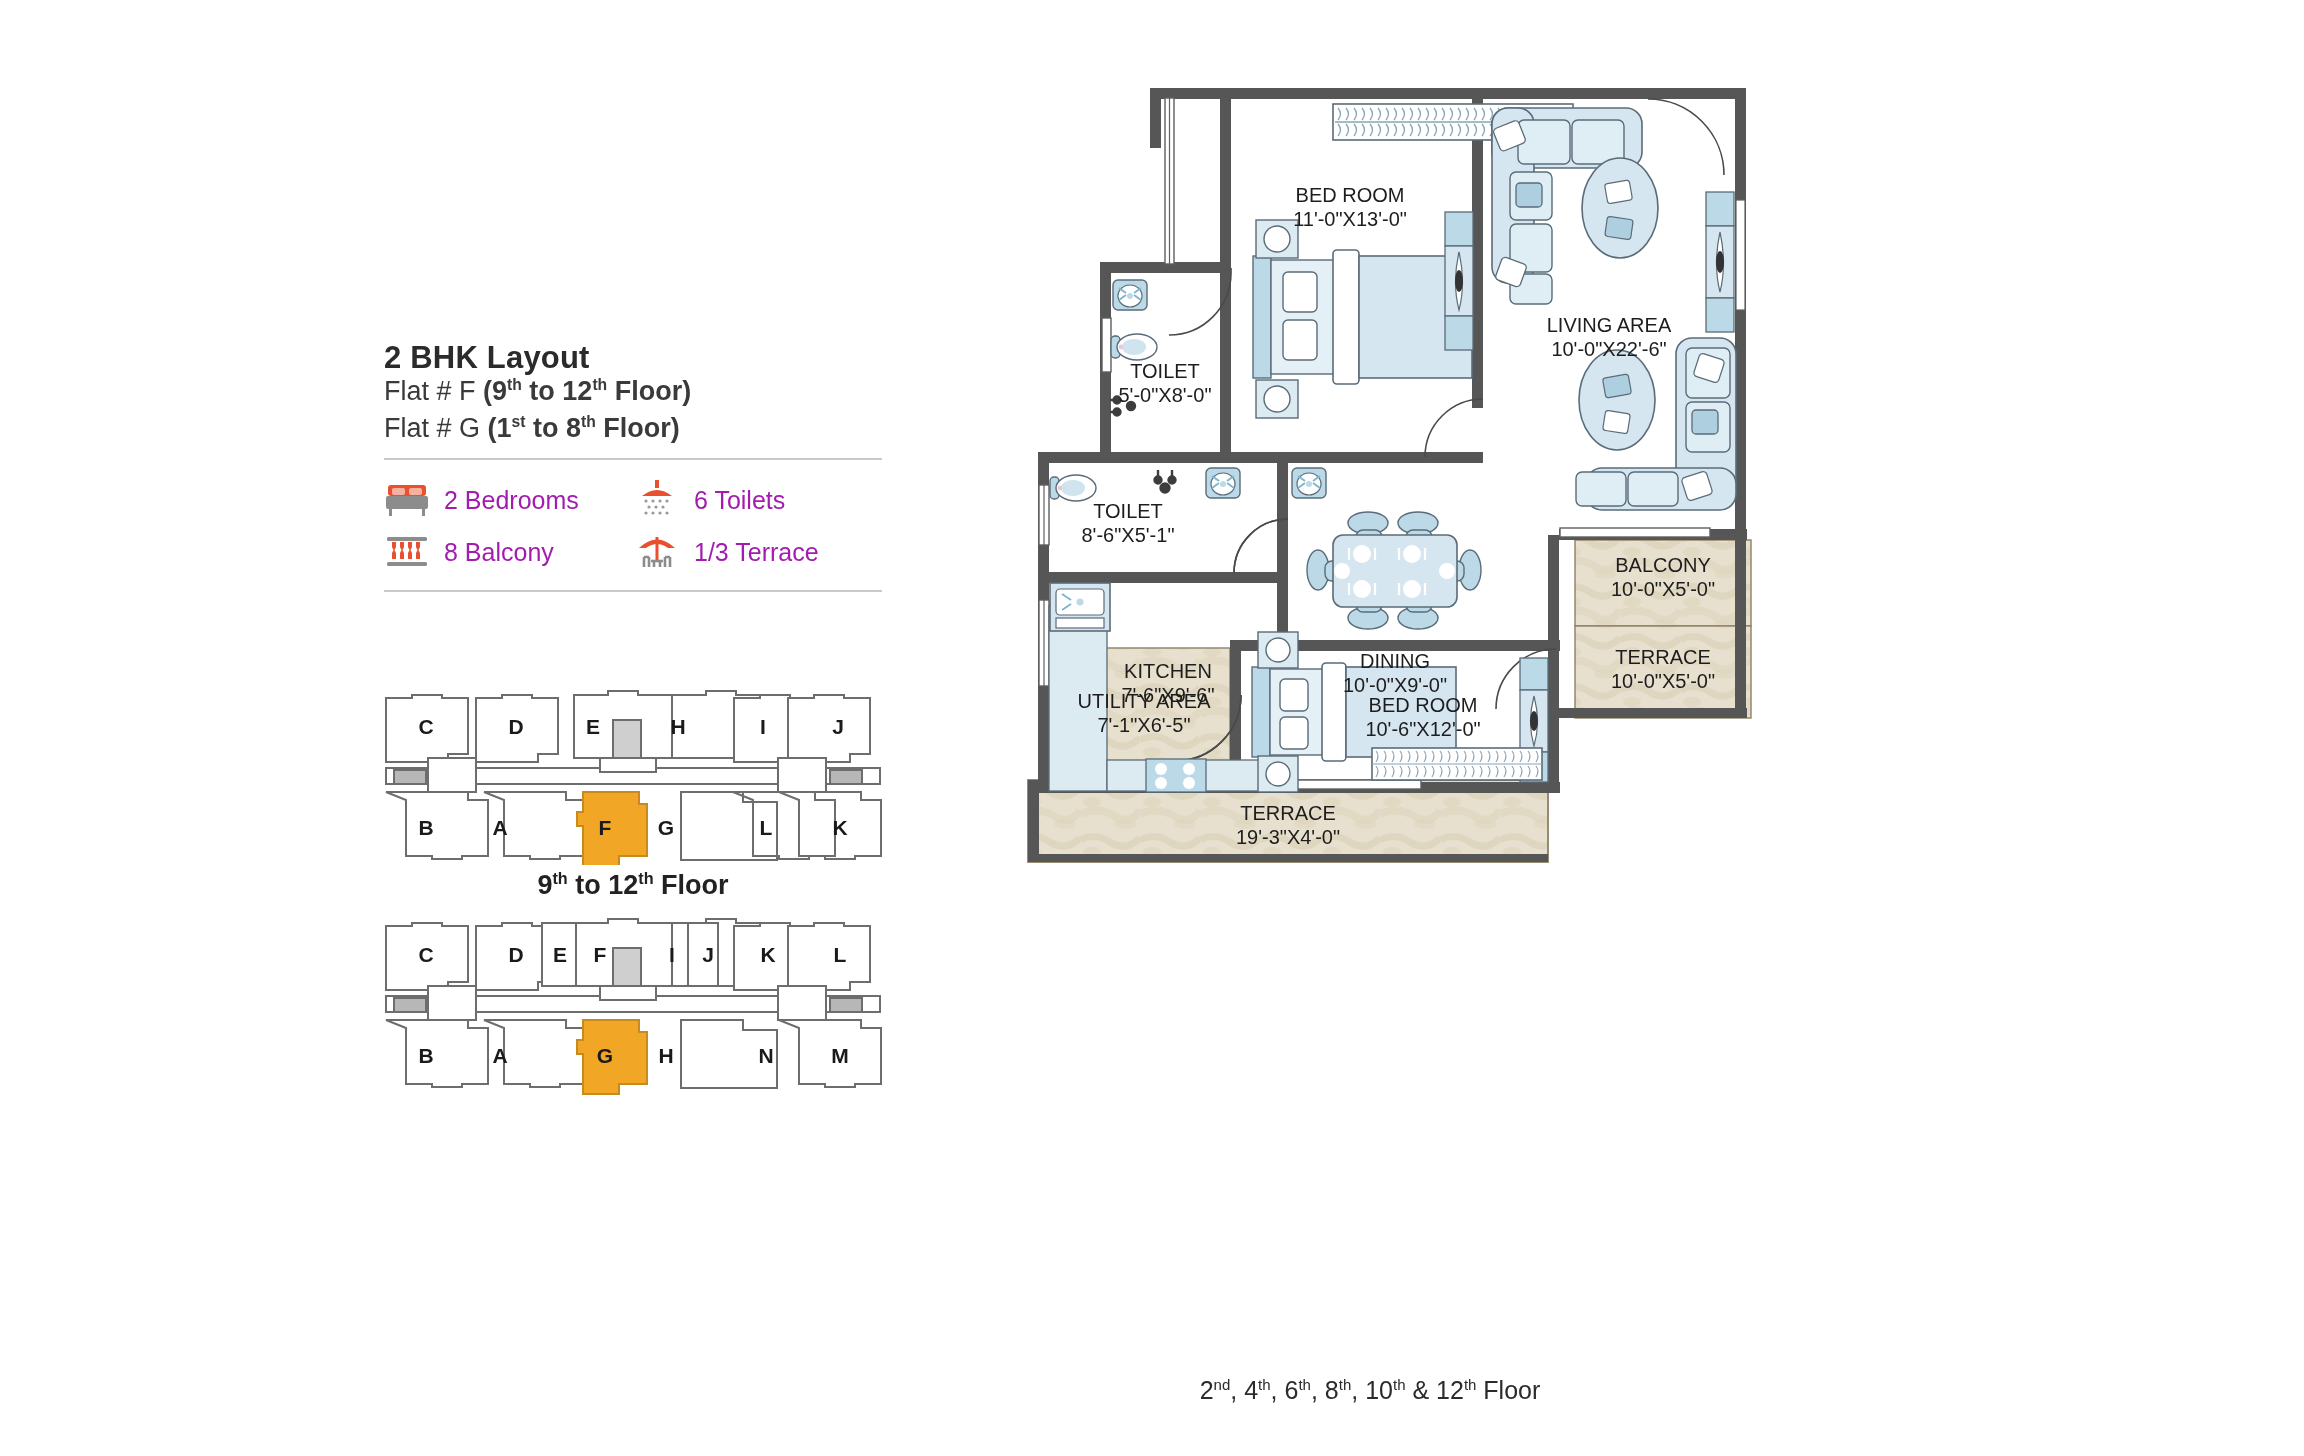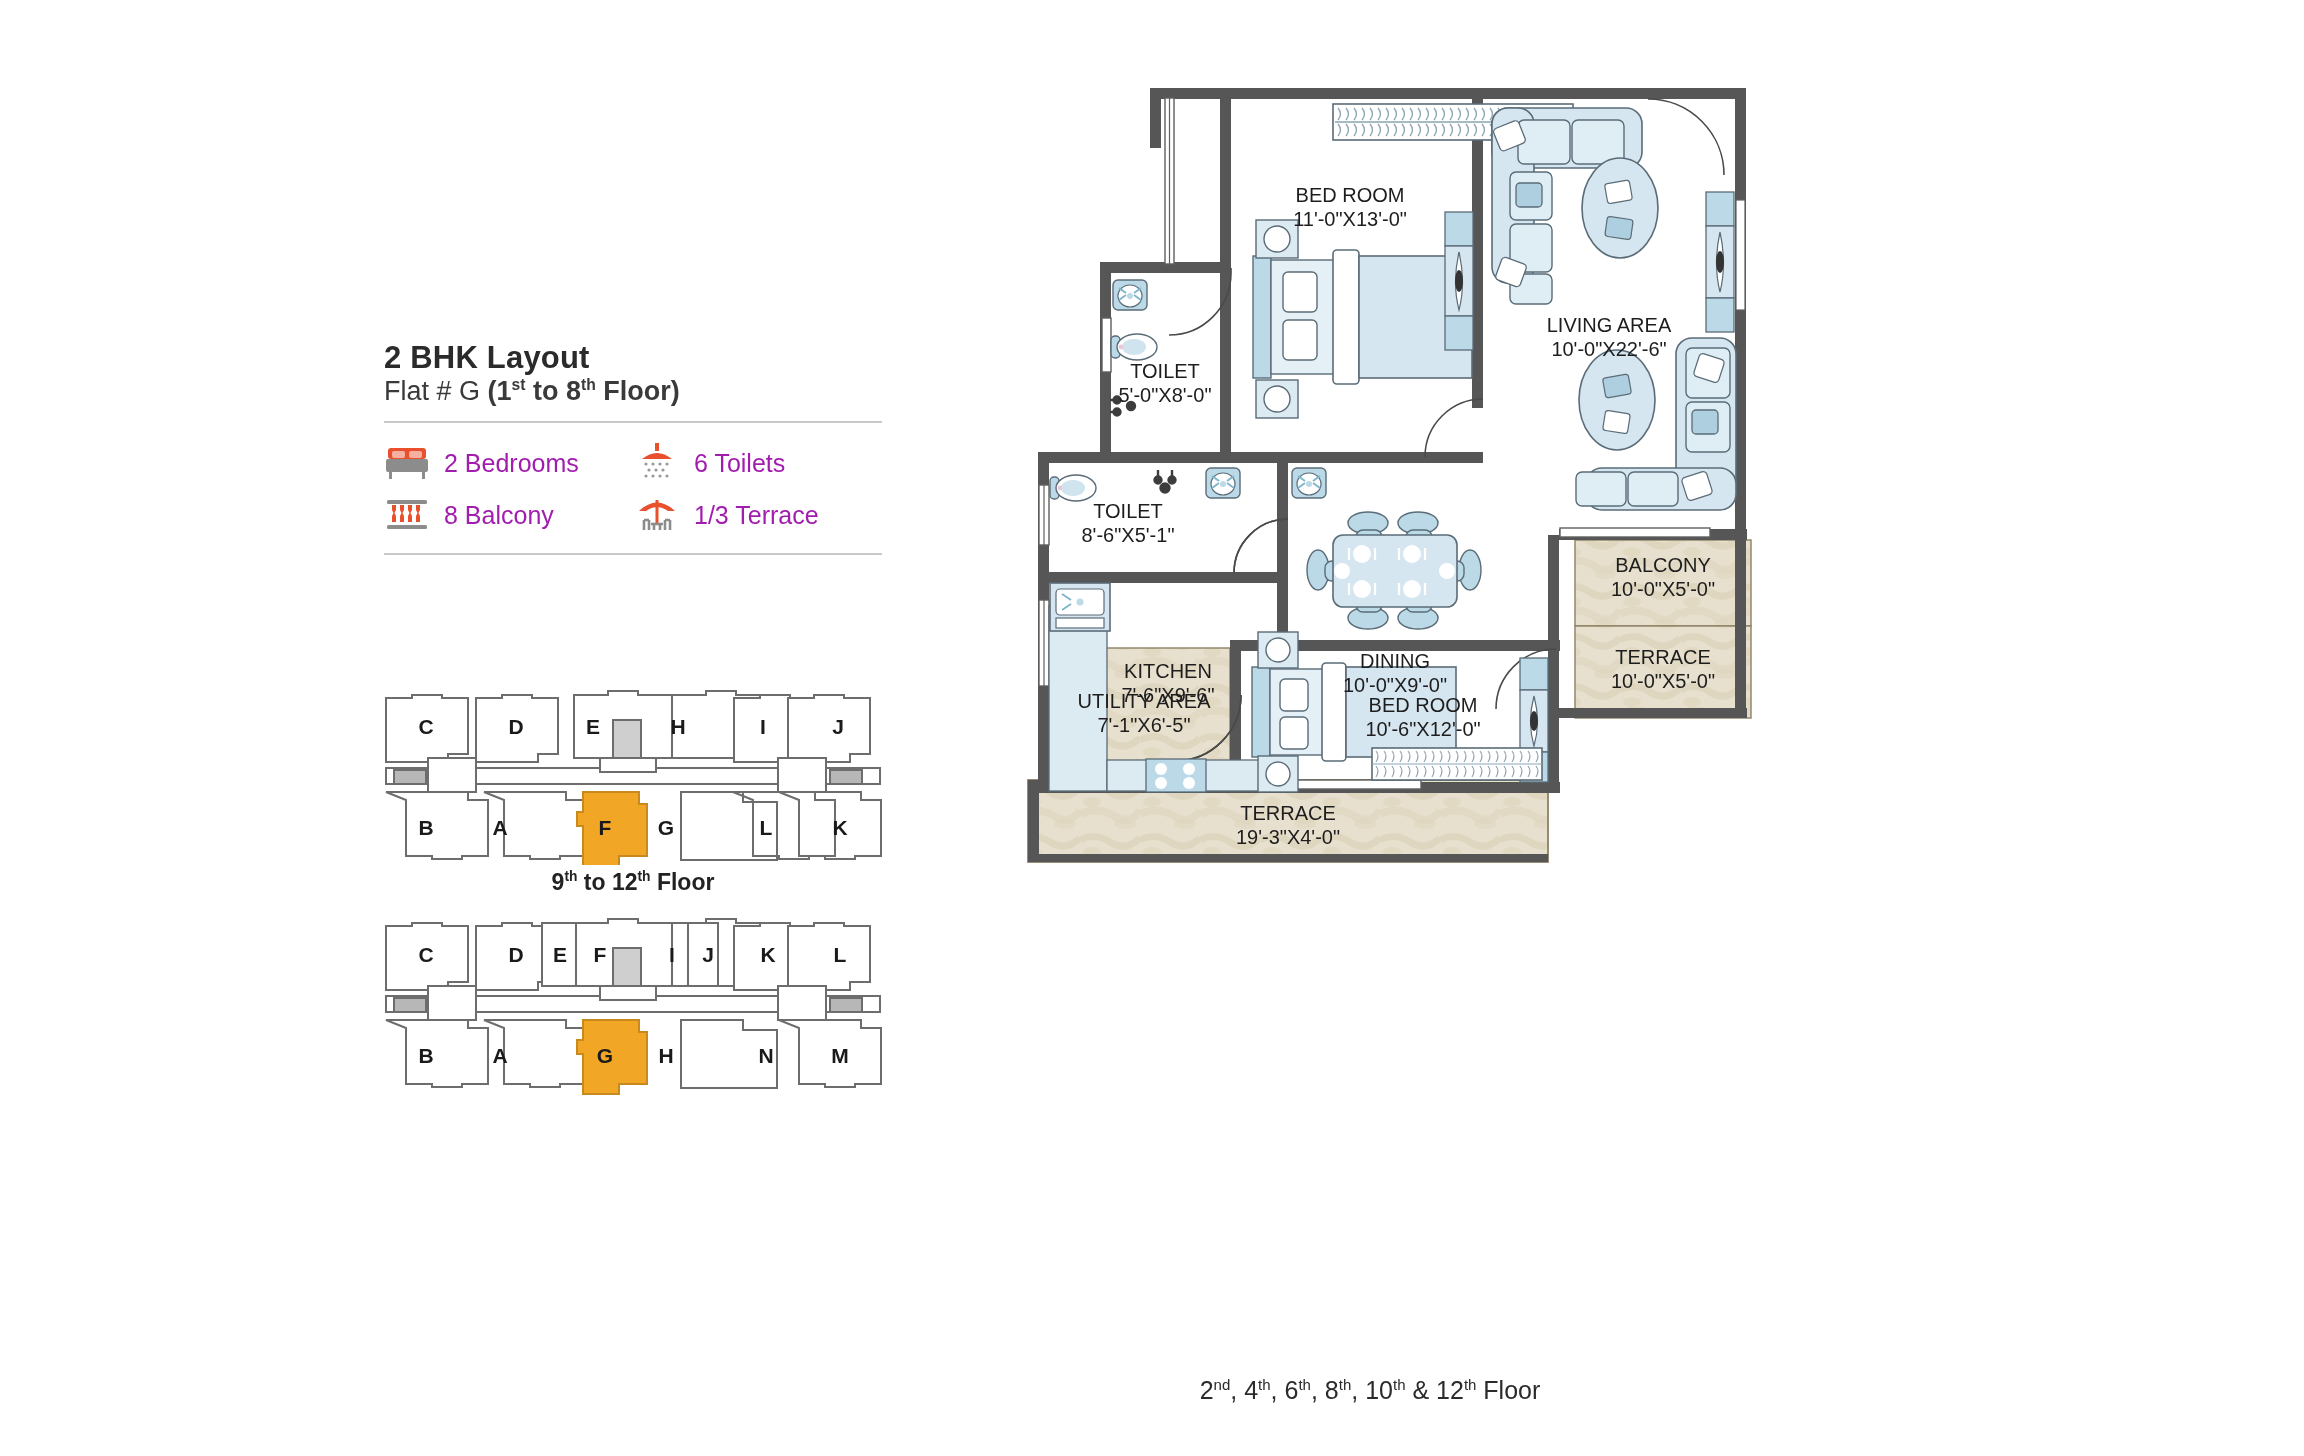--- a/index.html
+++ b/index.html
@@ -14,41 +14,44 @@
   .flatline sup{font-size:.58em;vertical-align:super;font-weight:bold;}
   .rule{height:2px;background:#c9c9c9;margin:14px 0 0 0;width:498px;}
   .amen{display:flex;flex-wrap:wrap;width:500px;margin-top:14px;}
   .amen-item{width:50%;display:flex;align-items:center;height:52px;}
   .amen-ico{width:46px;height:40px;margin-right:14px;flex:0 0 46px;display:flex;align-items:center;justify-content:center;}
   .amen-txt{font-size:25px;color:#a21caf;}
   .rule2{height:2px;background:#c9c9c9;margin-top:12px;width:498px;}
 
   
   .keywrap{position:absolute;left:378px;}
-  .keycap{text-align:center;font-size:23px;font-weight:bold;color:#222;margin-top:4px;}
+  .keycap{text-align:center;font-size:27px;font-weight:bold;color:#222;margin-top:4px;}
   .keycap sup{font-size:.6em;vertical-align:super;}
 
   
   .plan{position:absolute;left:1020px;top:80px;width:820px;height:830px;}
   .bottomcap{position:absolute;left:1020px;top:1376px;width:700px;text-align:center;font-size:25px;color:#2b2b2b;}
   .bottomcap sup{font-size:.6em;vertical-align:super;}
 
   svg{display:block;}
   .rlabel{font-family:"Liberation Sans",sans-serif;fill:#1d1d1d;font-size:20px;text-anchor:middle;}
   .rdim{font-family:"Liberation Sans",sans-serif;fill:#1d1d1d;font-size:20px;text-anchor:middle;}
   .klabel{font-family:"Liberation Sans",sans-serif;fill:#1a1a1a;font-size:21px;font-weight:bold;text-anchor:middle;}
 </style>
 </head>
 <body>
 
 <div class="page">
 
   <div class="info">
     <div class="title">2 BHK Layout</div>
 
+    <div class="flatline">
+      <span>Flat # F </span><b><span>(</span><span>9</span><sup>th</sup><span> to </span><span>12</span><sup>th</sup><span> Floor)</span></b>
+    </div>
 
     <div class="flatline">
       <span>Flat # G </span><b><span>(</span><span>1</span><sup>st</sup><span> to </span><span>8</span><sup>th</sup><span> Floor)</span></b>
     </div>
 
     <div class="rule"></div>
 
     <div class="amen">
 
       <div class="amen-item">

